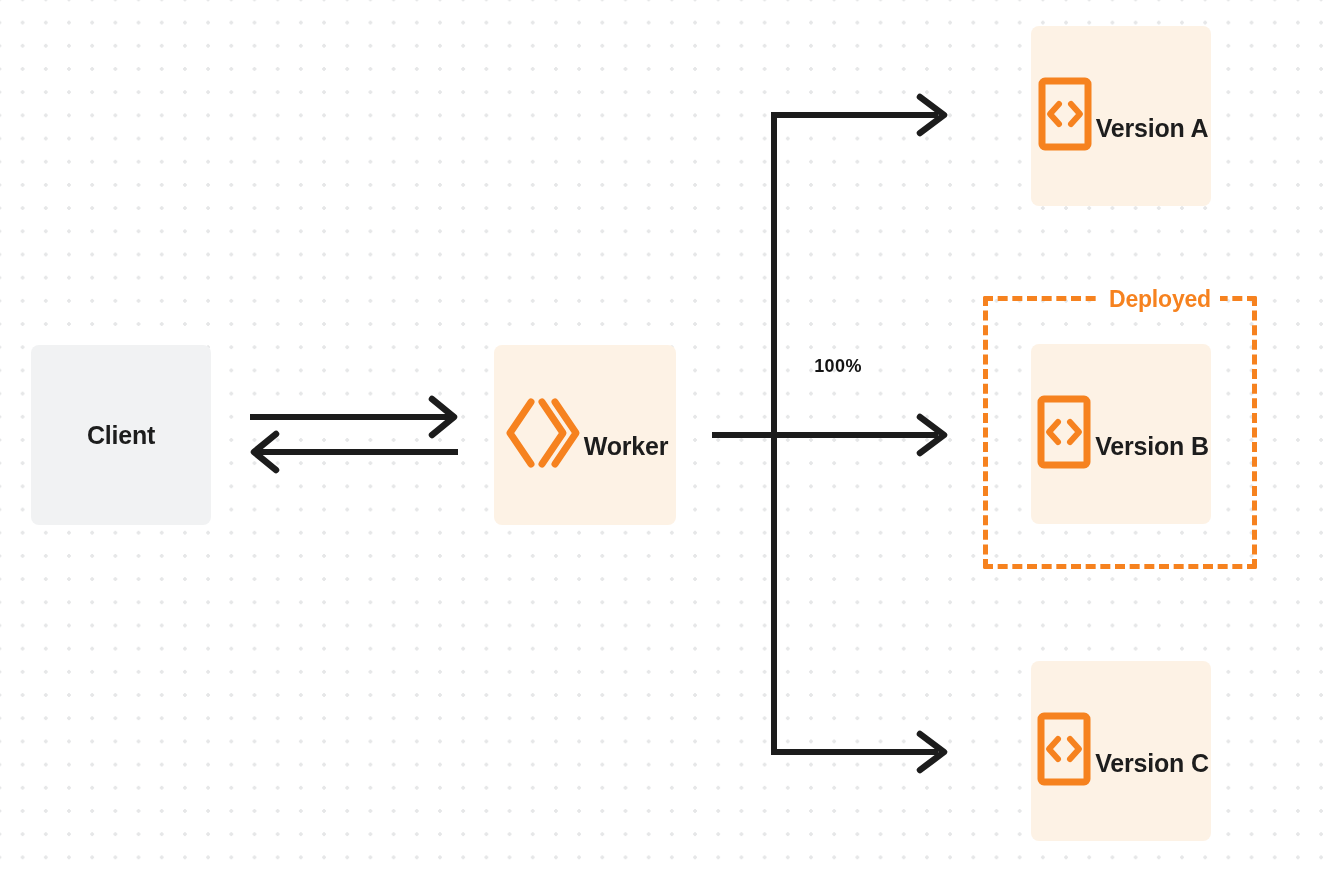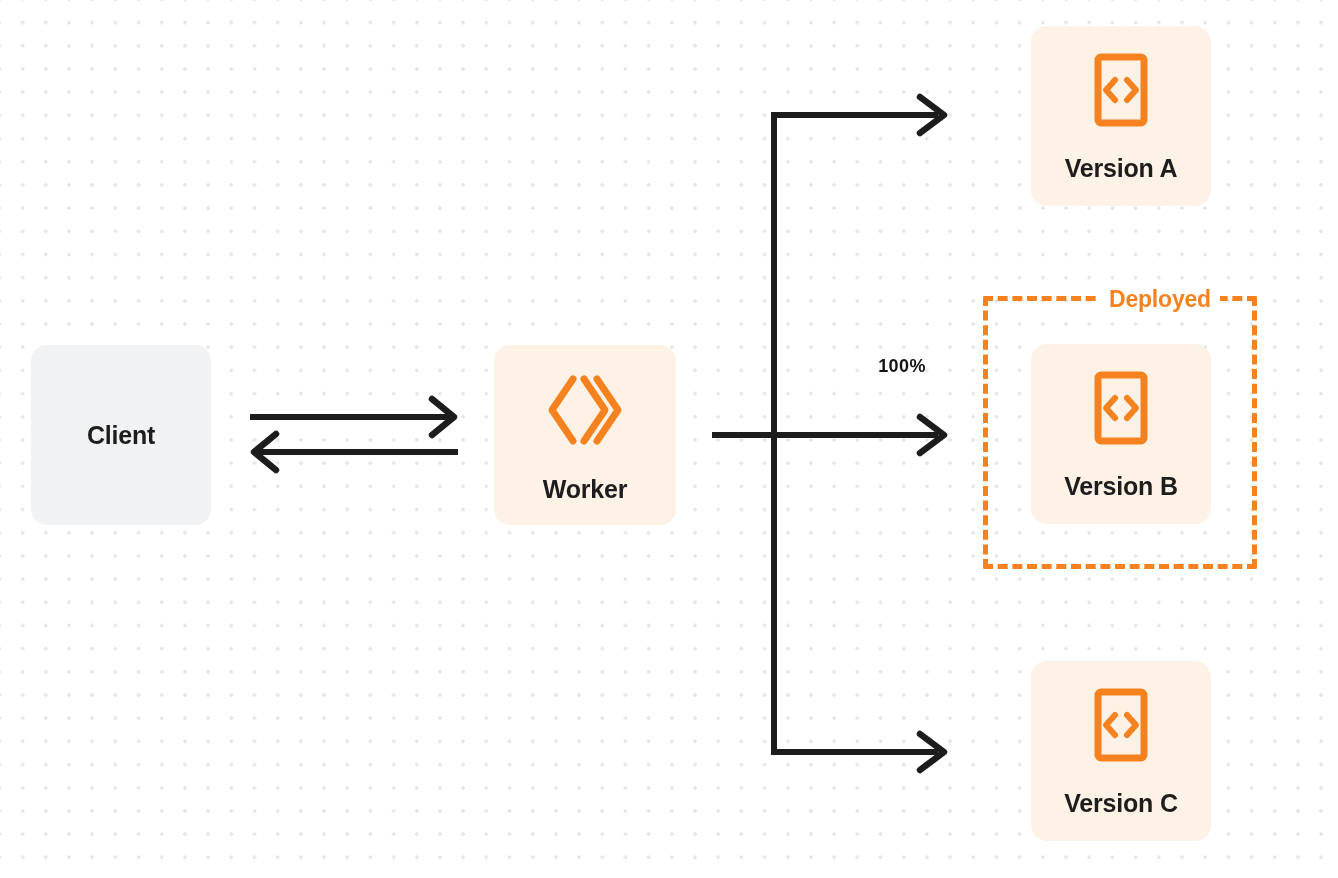--- a/index.html
+++ b/index.html
@@ -17,24 +17,24 @@
     background-size: 23.2px 23.2px;
     background-position: 11px 11px;
     font-family: "Liberation Sans", "DejaVu Sans", sans-serif;
   }
 
   
   .node {
     position: absolute;
     box-sizing: border-box;
     display: flex;
-    flex-direction: column;
+    flex-direction: row;
     align-items: center;
     justify-content: center;
-    border-radius: 16px;
+    border-radius: 8px;
   }
   .node-label {
     font-size: 25px;
     font-weight: 700;
     color: #1d1d1d;
     letter-spacing: -0.2px;
     line-height: 1;
   }
 
   
@@ -89,21 +89,21 @@
     font-weight: 700;
     color: #f6821f;
     letter-spacing: -0.2px;
     line-height: 26px;
     white-space: nowrap;
   }
 
   
   #traffic-label {
     position: absolute;
-    left: 816px;
+    left: 752px;
     top: 350px;
     width: 172px;
     text-align: center;
     font-size: 18px;
     font-weight: 700;
     color: #141414;
     letter-spacing: 0.4px;
     line-height: 33px;
   }
 

